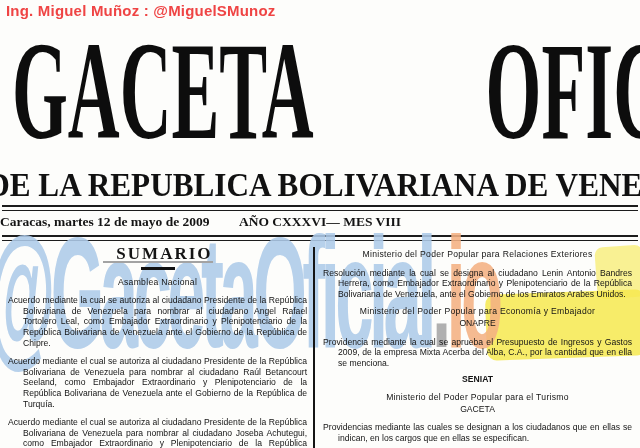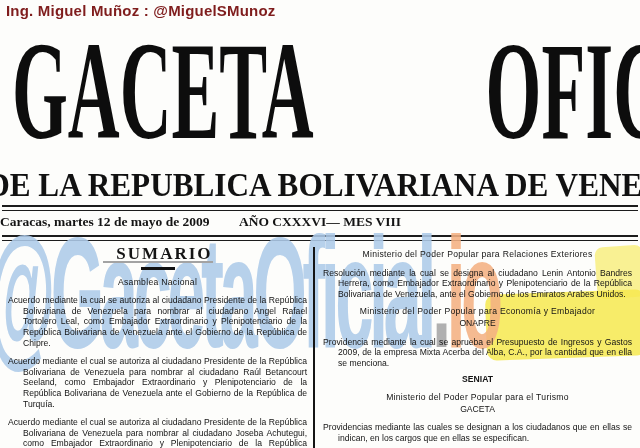--- a/index.html
+++ b/index.html
@@ -6,21 +6,21 @@
   body{
     width:640px;height:448px;overflow:hidden;position:relative;
     background:#fdfdfb;color:#141414;
     font-family:"Liberation Sans",sans-serif;
     -webkit-font-smoothing:antialiased;
   }
   
   .credit{
     padding:2px 0 0 6px;
     font:bold 15px "Liberation Sans",sans-serif;
-    color:#7f1d1d;letter-spacing:.2px;
+    color:#ef4444;letter-spacing:.2px;
   }
   
   .masthead{
     height:112px;margin-top:2px;padding:0 12px;
     display:flex;justify-content:space-between;align-items:flex-start;
     font-family:"Liberation Serif",serif;font-weight:900;
     font-size:92px;line-height:92px;color:#0d0d0d;
     white-space:nowrap;
   }
   .masthead .w1{transform:scale(.78,1.52);transform-origin:left top;}

